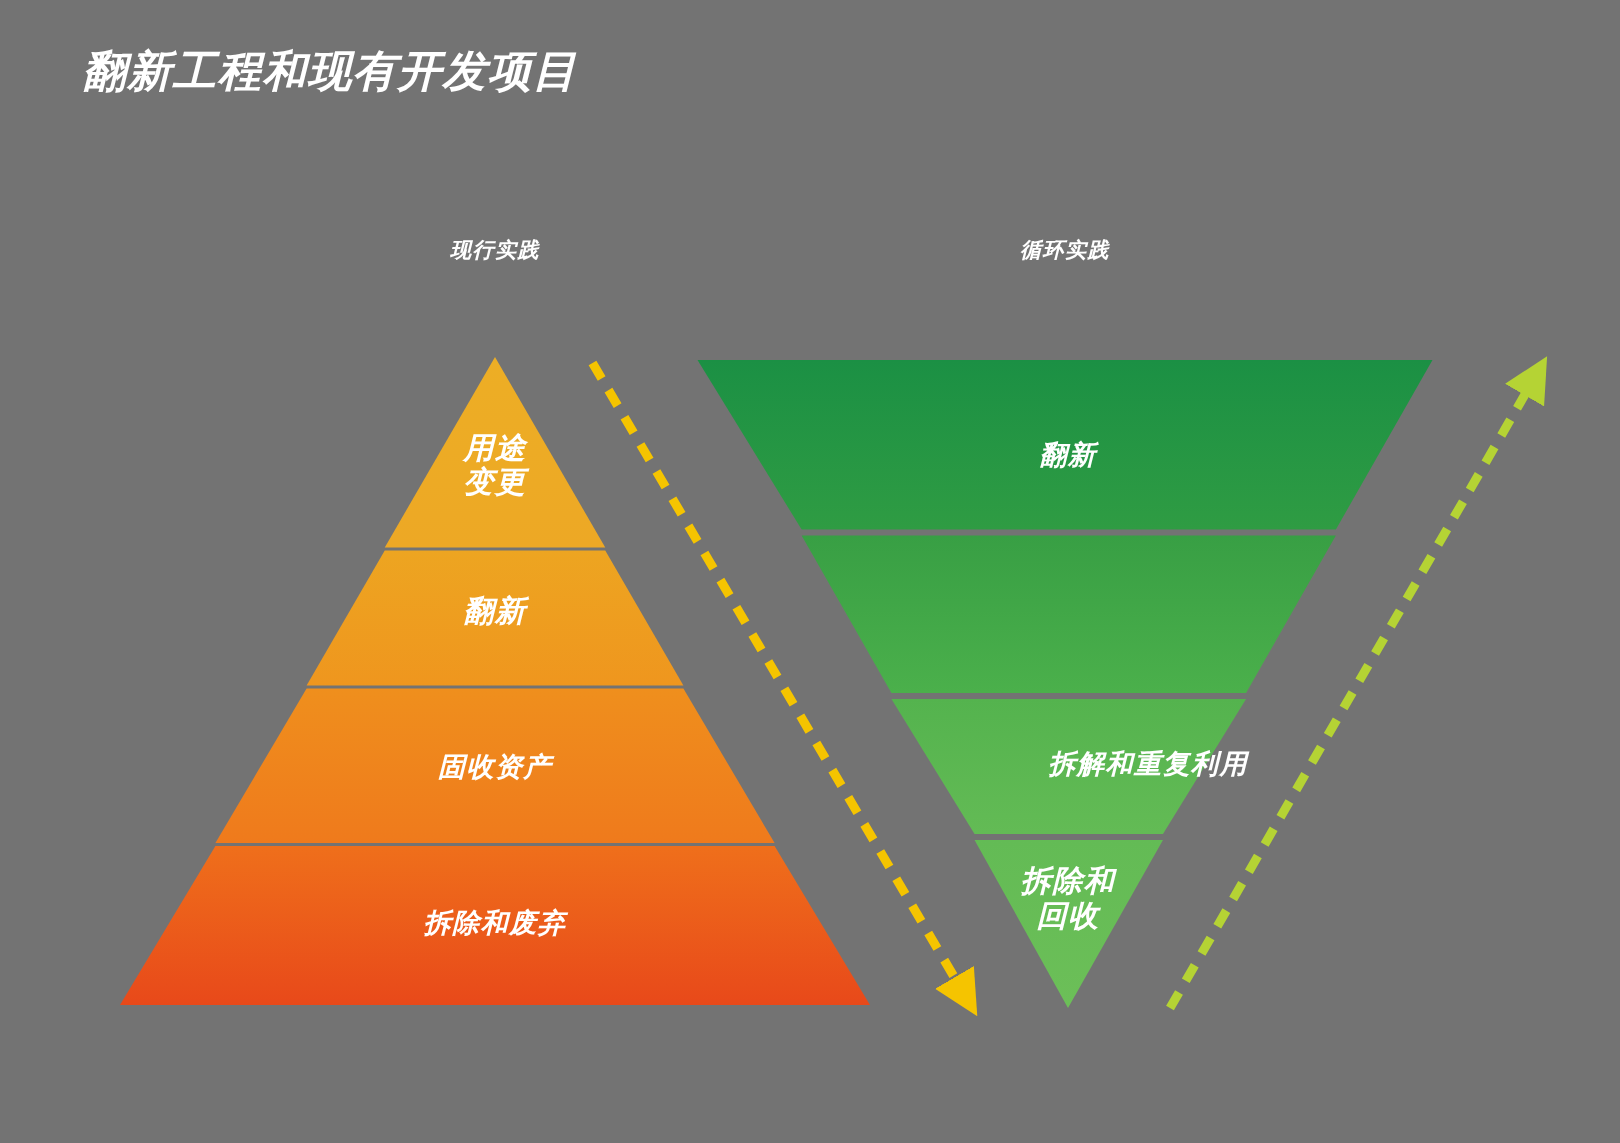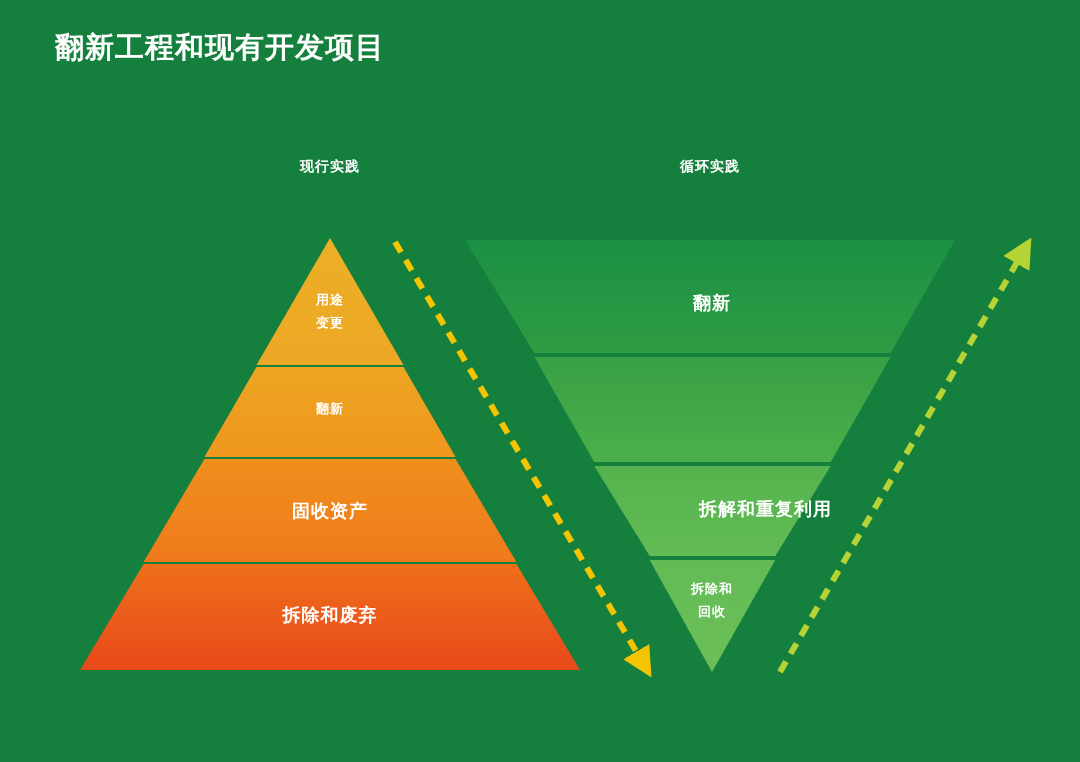--- a/index.html
+++ b/index.html
@@ -4,23 +4,24 @@
 <style>
   html, body {
     margin: 0;
     padding: 0;
     background: #ffffff;
   }
   #slide {
     position: relative;
     width: 1080px;
     height: 762px;
-    background: #15803d;
+    background: #737373;
     overflow: hidden;
     font-family: "Liberation Sans", "DejaVu Sans", sans-serif;
+    font-style: italic;
   }
   #title {
     position: absolute;
     left: 55px;
     top: 28px;
     font-size: 29px;
     font-weight: bold;
     color: #ffffff;
     letter-spacing: 1px;
     white-space: nowrap;
@@ -43,21 +44,21 @@
     left: 0;
     top: 0;
     width: 1080px;
     height: 762px;
   }
   .tier-label {
     position: absolute;
     text-align: center;
     color: #ffffff;
     font-weight: bold;
-    font-size: 13px;
+    font-size: 20px;
     line-height: 23px;
     letter-spacing: 1px;
     white-space: pre-line;
     pointer-events: none;
   }
   .tier-label.big { font-size: 18px; }
 </style>
 </head>
 <body>
 

